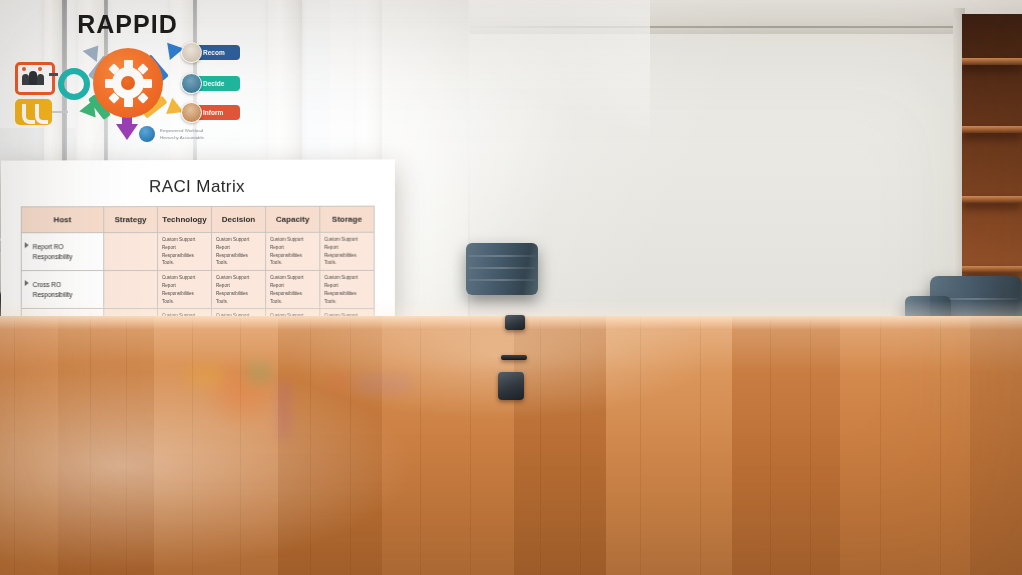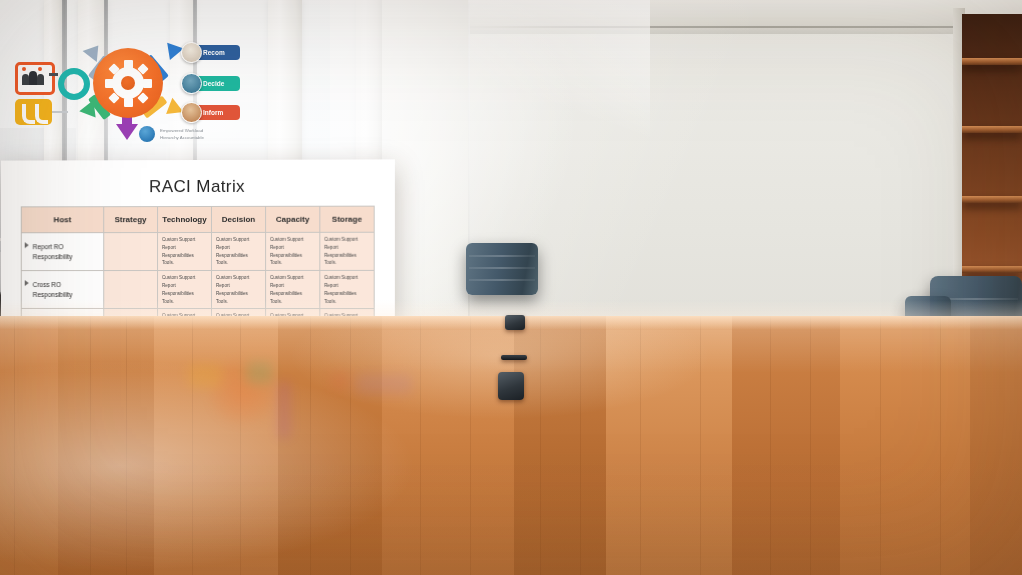--- a/index.html
+++ b/index.html
@@ -241,20 +241,21 @@
     <div class="chairRib" style="top:108px;"></div>
   </div>
 
   <div class="chairBlack" style="left:178px;top:300px;width:26px;height:72px;opacity:.85;">
     <div class="chairRib" style="top:18px;"></div>
     <div class="chairRib" style="top:40px;"></div>
   </div>
   <div class="chairBase" style="left:192px;top:362px;width:34px;height:12px;"></div>
 
   <div id="slideRappid">
+    <div id="rappidTitle">RAPPID</div>
 
     <div class="shaft" style="left:95px;top:55px;width:9px;height:26px;background:#9fb3c8;transform:rotate(38deg);"></div>
     <div class="arrow" style="left:85px;top:44px;border-left:9px solid transparent;border-right:9px solid transparent;border-bottom:14px solid #9fb3c8;transform:rotate(38deg);"></div>
 
     <div class="shaft" style="left:152px;top:54px;width:9px;height:28px;background:#2f7fd4;transform:rotate(-40deg);"></div>
     <div class="arrow" style="left:163px;top:41px;border-left:9px solid transparent;border-right:9px solid transparent;border-bottom:15px solid #2f7fd4;transform:rotate(-40deg);"></div>
 
     <div class="shaft" style="left:150px;top:94px;width:9px;height:26px;background:#f6b93b;transform:rotate(-128deg);"></div>
     <div class="arrow" style="left:163px;top:102px;border-left:9px solid transparent;border-right:9px solid transparent;border-bottom:15px solid #f6b93b;transform:rotate(-128deg);"></div>
 

